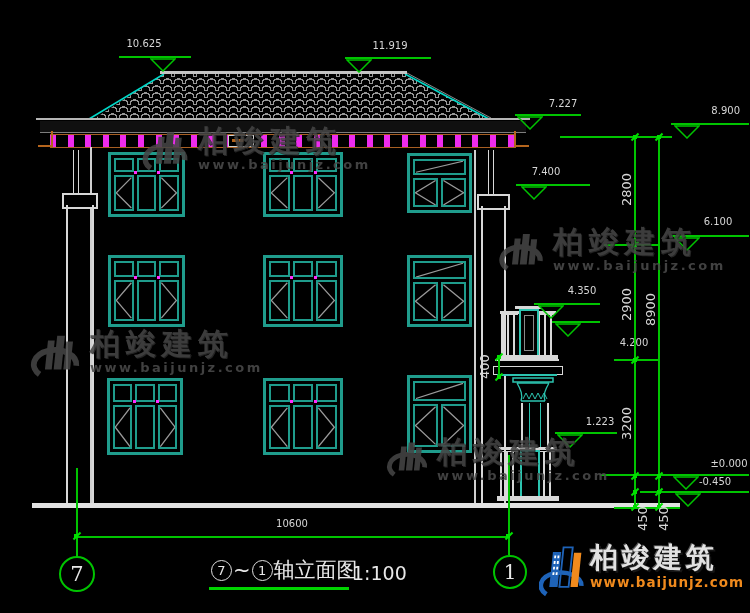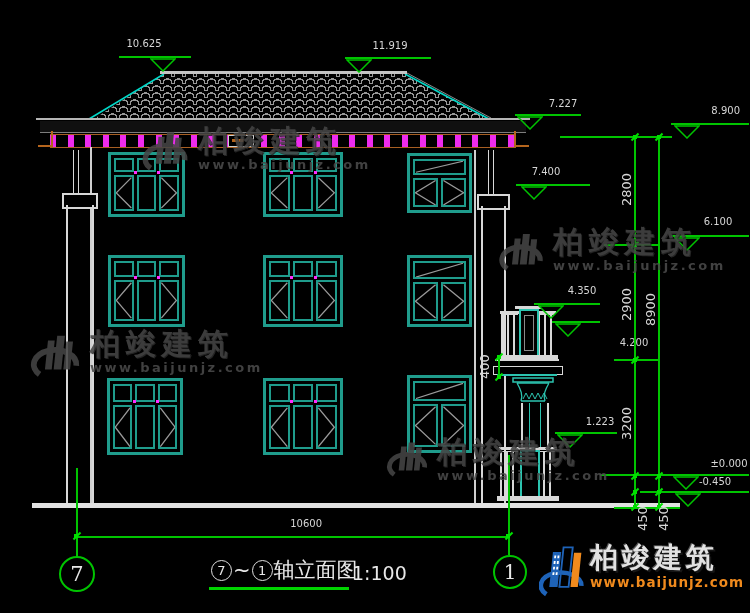--- a/index.html
+++ b/index.html
@@ -421,21 +421,21 @@
     <b class="dot" style="left:497px;top:375px;"></b>
   <span class="vtext" style="left:467px;top:359px;width:34px;">400</span>
 
   <div class="gl" style="left:76px;top:468px;width:2px;height:88px;"></div>
   <div class="gl" style="left:508px;top:455px;width:2px;height:100px;"></div>
   <div class="gl" style="left:77px;top:536px;width:433px;height:2px;"></div>
   <i class="tick" style="left:72px;top:535px;"></i>
     <b class="dot" style="left:74px;top:534px;"></b>
   <i class="tick" style="left:504px;top:535px;"></i>
     <b class="dot" style="left:506px;top:534px;"></b>
-  <span class="t" style="left:262px;top:518px;width:60px;text-align:right;">10600</span>
+  <span class="t" style="left:262px;top:518px;width:60px;">10600</span>
 
   <div class="axis-c" style="left:59px;top:556px;width:32px;height:32px;font-size:21px;">
     <span>7</span>
   </div>
   <div class="axis-c" style="left:493px;top:555px;width:30px;height:30px;font-size:20px;">
     <span>1</span>
   </div>
 
   <div id="title-row">
     <span class="cnum">7</span><span>~</span><span class="cnum">1</span><span>轴立面图</span>

